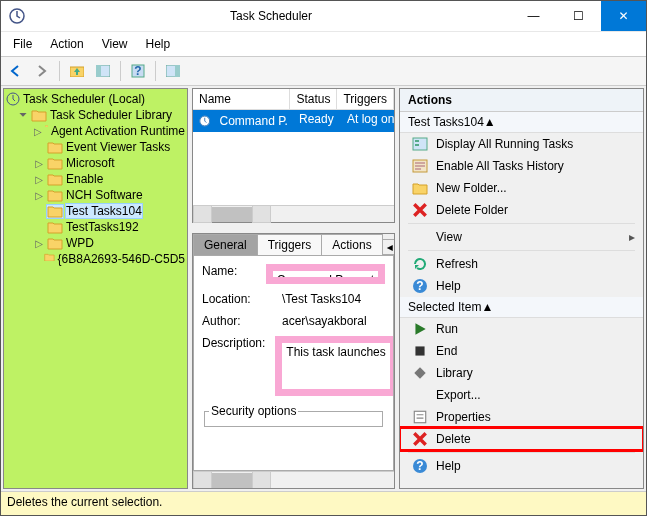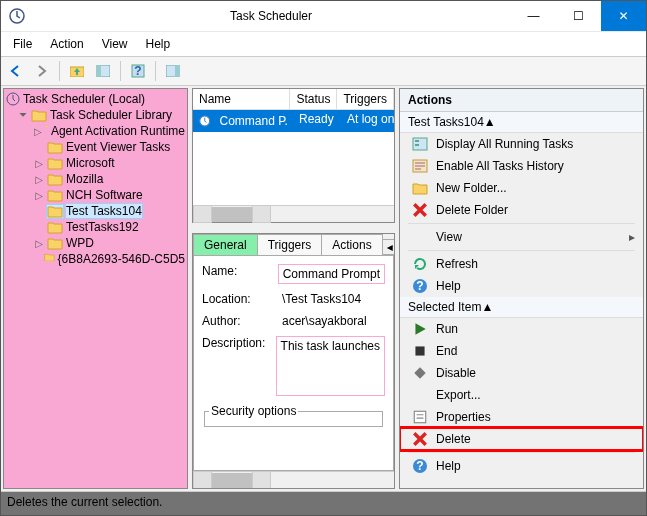--- a/index.html
+++ b/index.html
@@ -10,21 +10,21 @@
   .winbtns { display: flex; height: 100%; }
   .winbtn { width: 45px; display: flex; align-items: center; justify-content: center; }
   .winbtn.close { background: #0078d7; color: #fff; }
   .menubar { background: #fff; height: 20px; display: flex; align-items: center; padding: 12px 4px; gap: 2px; border-top: 1px solid #e8e8e8; }
   .menuitem { padding: 2px 8px; }
   .toolbar { height: 30px; background: #f5f5f5; border-top: 1px solid #ccc; border-bottom: 1px solid #ccc; display: flex; align-items: center; padding: 0 4px; gap: 4px; }
   .toolbtn { width: 22px; height: 22px; display: flex; align-items: center; justify-content: center; border: 1px solid transparent; }
   .sep { width: 1px; height: 20px; background: #ccc; margin: 0 2px; }
 
   .content { flex: 1; display: flex; overflow: hidden; }
-  .tree { width: 185px; background: #f9a8d4; border: 1px solid #888; margin: 2px; overflow: auto; padding: 2px 0; }
+  .tree { width: 185px; background: #bef264; border: 1px solid #888; margin: 2px; overflow: auto; padding: 2px 0; }
   .tree-node { display: flex; align-items: center; padding: 1px 2px; gap: 3px; white-space: nowrap; }
   .tree-node .twisty { width: 10px; text-align: center; color: #666; font-size: 10px; }
   .tree-node .label { }
   .indent-0 { padding-left: 2px; }
   .indent-1 { padding-left: 14px; }
   .indent-2 { padding-left: 30px; }
   .tree-node.selected .label, .tree-node.selected .folder { background: #cce8ff; outline: 1px solid #99d1ff; }
   .folder { width: 16px; height: 13px; display: inline-block; }
   .folder svg { display: block; }
 
@@ -37,39 +37,39 @@
   .col-name { width: 100px; display: flex; align-items: center; gap: 3px; }
   .col-status { width: 48px; }
   .col-trig { flex: 1; }
   .scroll-x { height: 17px; background: #f0f0f0; border-top: 1px solid #ccc; position: relative; display:flex; align-items:center; }
   .scroll-x::before, .scroll-x::after { content:''; width:17px; height:100%; background:#e1e1e1; border:1px solid #ccc; display:block; }
   .scroll-thumb { width: 40px; height:15px; background:#c1c1c1; }
 
   .detailpane { border: 1px solid #888; background: #f0f0f0; flex: 1; display: flex; flex-direction: column; overflow:hidden; }
   .tabs { display: flex; background: #f0f0f0; align-items:flex-end; }
   .tab { padding: 3px 10px; border: 1px solid #aaa; border-bottom: none; background: #f8f8f8; margin-right: -1px; }
-  .tab.active { background: #86efac; }
+  .tab.active { background: #a3a3a3; }
   .tabs .more { margin-left:auto; display:flex; }
   .tabs .more span { width:16px; text-align:center; border:1px solid #aaa; background:#f0f0f0; }
   .tabbody { background: #fff; flex:1; border:1px solid #aaa; padding:8px; overflow:hidden; }
   .frow { display:flex; align-items:flex-start; margin-bottom:8px; gap:10px; }
   .frow .fl { width:70px; }
   .frow .fv { flex:1; }
-  .inp { border:1px solid #f9a8d4; padding:2px 4px; background:#fff; width:100%; height:20px; overflow:hidden; white-space:nowrap; }
+  .inp { border:7px solid #f9a8d4; padding:2px 4px; background:#fff; width:100%; height:20px; overflow:hidden; white-space:nowrap; }
   .txtarea { height:60px; }
 
   .actions { width: 245px; border:1px solid #888; margin:2px; display:flex; flex-direction:column; overflow:auto; position:relative; }
   .ahdr { background:#eef3f8; padding:4px 8px; font-weight:bold; border-bottom:1px solid #ccc; display:flex; align-items:center; }
   .asec { background:#f4f7fb; padding:3px 8px; border-bottom:1px solid #ddd; display:flex; }
   .aitem { padding:3px 8px 3px 12px; display:flex; align-items:center; gap:8px; cursor:pointer; }
   .aitem .ico { width:16px; height:16px; display:flex; align-items:center; justify-content:center; }
   .aitem.arrow::after { content:'▸'; margin-left:auto; color:#555; }
   .red-box { outline:3px solid red; outline-offset:-1px; }
 
-  .status { height: 24px; border-top:1px solid #ccc; background:#737373; padding:3px 6px; }
+  .status { height: 24px; border-top:1px solid #ccc; background:#fef9c3; padding:3px 6px; }
   .clock { width:14px; height:14px; }
 </style>
 </head>
 <body>
 
 <div class="titlebar">
   <span class="icon">
     <svg viewBox="0 0 16 16">
         <circle cx="8" cy="8" r="7" fill="none" stroke="#458" stroke-width="1.5"></circle>
         <path d="M8 3v5l3 2" stroke="#458" fill="none" stroke-width="1.5"></path>
@@ -176,21 +176,21 @@
         </span>
         <span class="label">Microsoft</span>
       </div>
     <div class="tree-node indent-2">
         <span class="twisty">▷</span>
         <span class="folder">
           <svg viewBox="0 0 16 13">
             <path d="M1 2h5l1 1h8v9H1z" fill="#f9d367" stroke="#d4a12a"></path>
           </svg>
         </span>
-        <span class="label">Mozilla</span>
+        <span class="label">Enable</span>
       </div>
     <div class="tree-node indent-2">
         <span class="twisty">▷</span>
         <span class="folder">
           <svg viewBox="0 0 16 13">
             <path d="M1 2h5l1 1h8v9H1z" fill="#f9d367" stroke="#d4a12a"></path>
           </svg>
         </span>
         <span class="label">NCH Software</span>
       </div>
@@ -386,21 +386,21 @@
           </svg>
         </span>
         <span>End</span>
       </div>
     <div class="aitem">
         <span class="ico">
           <svg viewBox="0 0 14 14">
             <path d="M7 2l5 5-5 5-5-5z" fill="#777"></path>
           </svg>
         </span>
-        <span>Disable</span>
+        <span>Library</span>
       </div>
     <div class="aitem">
         <span class="ico"></span>
         <span>Export...</span>
       </div>
     <div class="aitem">
         <span class="ico">
           <svg viewBox="0 0 14 14">
             <rect x="2" y="2" width="10" height="10" fill="#fff" stroke="#888"></rect>
             <path d="M4 5h6M4 8h6" stroke="#888"></path>

